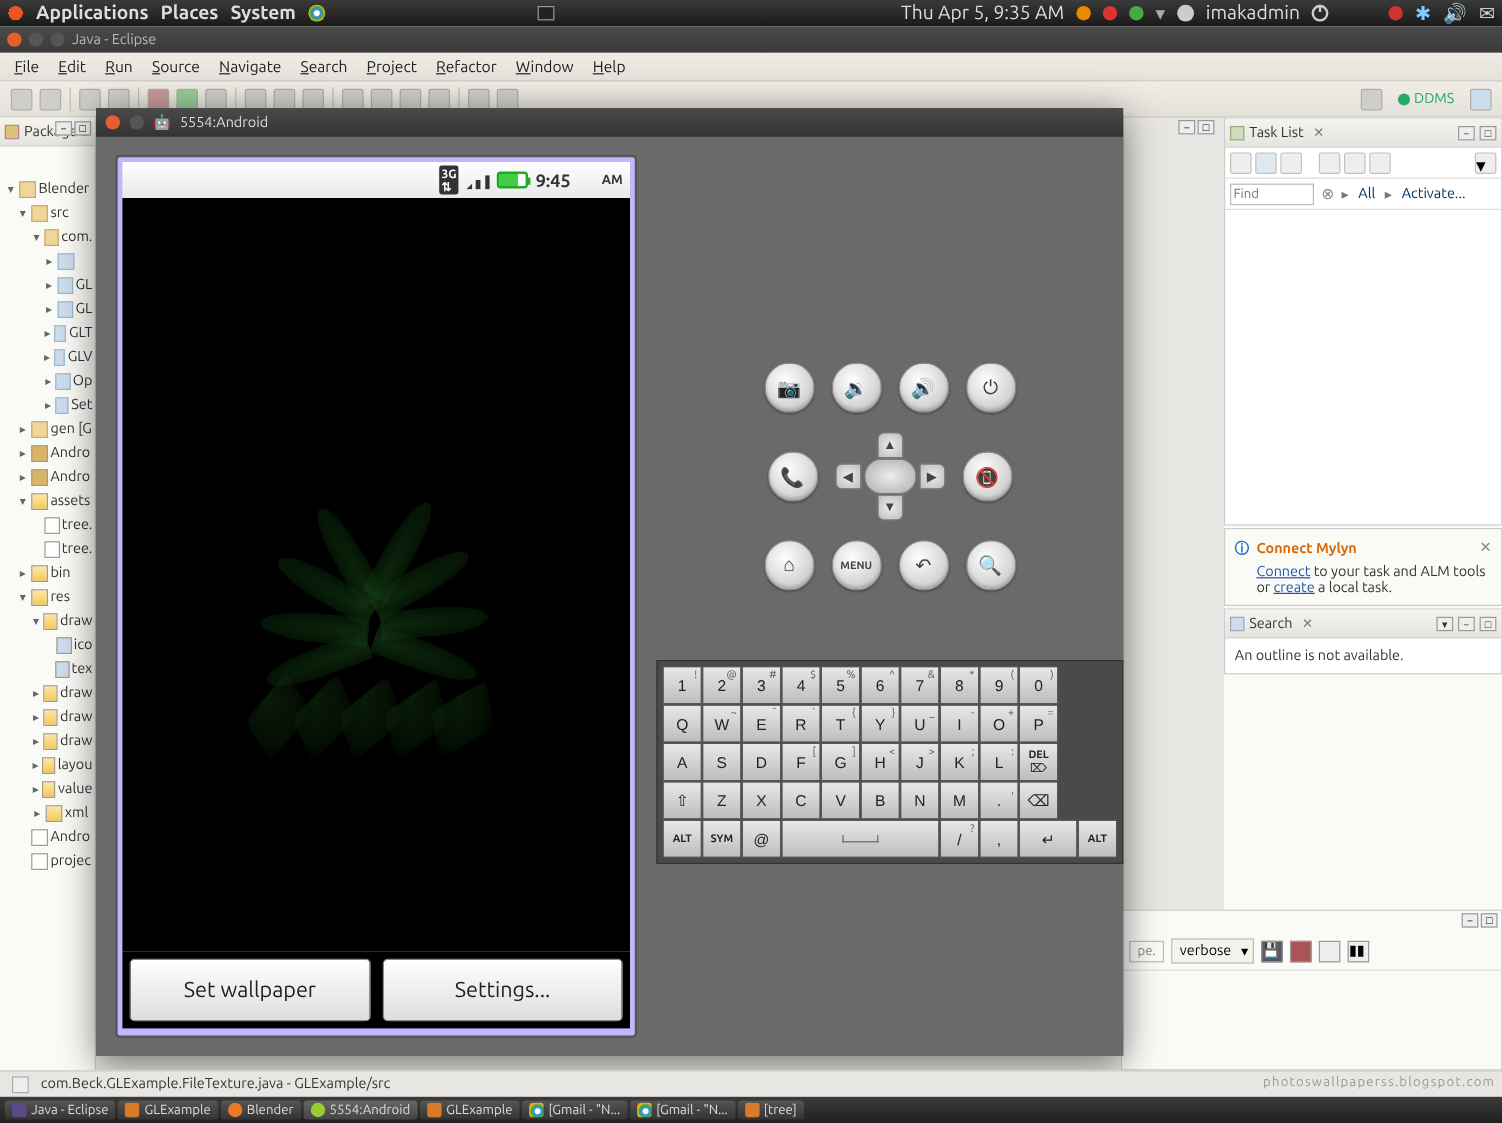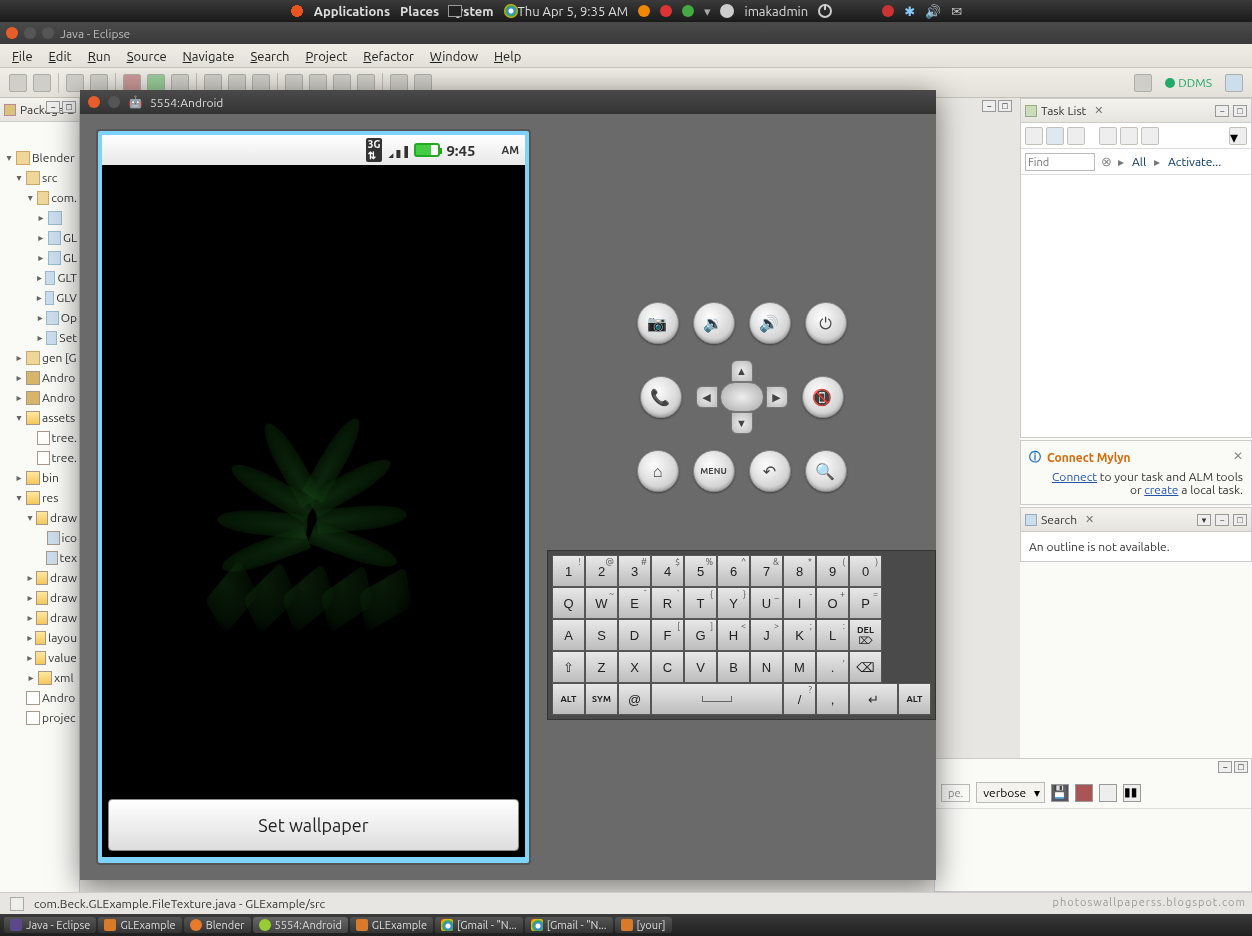--- a/index.html
+++ b/index.html
@@ -1,19 +1,19 @@
 <!DOCTYPE html>
 <html><head>
 <meta charset="utf-8">
 <style>
 * { margin: 0; padding: 0; box-sizing: border-box; font-family: "Ubuntu", "Segoe UI", sans-serif; }
 body { width: 1252px; height: 936px; background: #e8e6e2; overflow: hidden; position: relative; }
 
 
-.ubuntu-panel { height: 22px; background: linear-gradient(#3a3a3a,#1a1a1a); color: #ddd; display: flex; align-items: center; font-size: 13px; padding: 0 16px; justify-content: center; }
+.ubuntu-panel { height: 22px; background: linear-gradient(#3a3a3a,#1a1a1a); color: #ddd; display: flex; align-items: center; font-size: 16px; padding: 0 6px; justify-content: space-between; }
 .ubuntu-panel .panel-left, .ubuntu-panel .panel-right { display: flex; gap: 10px; align-items: center; }
 .ubuntu-panel .panel-item { cursor: pointer; font-weight: bold; }
 .ubuntu-ico { width: 14px; height: 14px; display: inline-block; }
 .chrome-ico { background: radial-gradient(circle at 7px 7px,#fff 2px,#4285f4 3px,#34a853 5px,#fbbc05 7px,#ea4335 9px); border-radius: 50%; }
 .user-ico { border-radius: 50%; background: #ccc; }
 .power-ico { border: 2px solid #ccc; border-radius: 50%; position: relative; }
 .power-ico::after { content:''; position:absolute; top:-2px; left:4px; width:2px; height:6px; background:#ccc; }
 .tray-dot { width:12px;height:12px;border-radius:50%;display:inline-block;}
 .red-dot{background:#d33;}.green-dot{background:#4a4;}.orange-dot{background:#e80;}
 
@@ -85,21 +85,21 @@
 .task-btn{padding:2px 6px;background:linear-gradient(#555,#333);border-radius:3px;display:flex;align-items:center;gap:4px;cursor:pointer;}
 .task-btn.active{background:linear-gradient(#666,#444);}
 .ti{width:12px;height:12px;display:inline-block;border-radius:2px;}
 
 
 .emu-window{position:absolute;left:80px;top:-8px;width:856px;height:790px;background:#2f2f2f;border-radius:6px 6px 0 0;box-shadow:0 6px 30px rgba(0,0,0,.5);}
 .emu-title{height:24px;background:linear-gradient(#4a4a4a,#333);display:flex;align-items:center;padding:0 8px;gap:8px;color:#ddd;font-size:12px;}
 .emu-title .wbtn{width:12px;height:12px;border-radius:50%;}
 .emu-body{display:flex;height:calc(100% - 24px);background:#6a6a6a;}
 .phone-area{width:480px;display:flex;align-items:center;justify-content:center;}
-.phone-frame{width:435px;height:736px;background:#7dd3fc;border:2px solid #555;border-radius:4px;padding:4px;}
+.phone-frame{width:435px;height:736px;background:#c4b5fd;border:2px solid #555;border-radius:4px;padding:4px;}
 .notif-bar{height:30px;background:linear-gradient(#fff,#e8e8e8);display:flex;align-items:center;justify-content:flex-end;padding:0 6px;gap:6px;font-size:15px;font-weight:bold;color:#333;}
 .nicon{width:20px;height:16px;display:inline-block;}
 .sig{background:linear-gradient(to top,#333 0%,#333 100%);clip-path:polygon(0 100%,25% 70%,25% 100%,40% 100%,40% 50%,60% 50%,60% 100%,80% 100%,80% 25%,100% 25%,100% 100%);}
 .batt{width:26px;height:14px;border:2px solid #2a2;border-radius:3px;position:relative;background:linear-gradient(90deg,#4c4 70%,#fff 70%);}
 .batt::after{content:'';position:absolute;right:-4px;top:3px;width:3px;height:6px;background:#2a2;}
 .g3{font-size:10px;background:#333;color:#fff;padding:1px 2px;border-radius:2px;}
 .ampm{font-size:11px;margin-left:20px;}
 .wallpaper{height:628px;background:#000;position:relative;overflow:hidden;}
 .palm{position:absolute;left:90px;top:300px;width:260px;height:240px;}
 .leaf{position:absolute;width:90px;height:24px;background:radial-gradient(ellipse at 10% 50%,#1a4d1a,#0a2a0a 70%,transparent);border-radius:0 50% 50% 0;transform-origin:0 50%;opacity:.5;}
@@ -397,21 +397,21 @@
         </div>
       </div>
       <div style="flex:1;"></div>
     </div>
 
     <div class="mylyn">
       <div style="display:flex;justify-content:space-between;">
         <span class="title">Connect Mylyn</span>
         <span style="color:#888;cursor:pointer;">✕</span>
       </div>
-      <div style="margin-top:4px;padding-left:18px;color:#333;text-align:right;">
+      <div style="margin-top:4px;padding-left:18px;color:#333;">
         <a>Connect</a><span> to your task and ALM tools or </span><a>create</a><span> a local task.</span>
       </div>
     </div>
 
     <div class="outline">
       <div class="panel-tab">
         <span style="width:12px;height:12px;background:#cde;border:1px solid #9ab;"></span>
         <span>Search</span>
         <span style="margin-left:4px;color:#777;font-size:11px;">✕</span>
         <span style="flex:1"></span>
@@ -475,20 +475,21 @@
                 <div class="leaf" style="transform:rotate(60deg) skewX(20deg);width:40px;height:50px;left:0;opacity:.35;border-radius:6px;"></div>
                 <div class="leaf" style="transform:rotate(65deg) skewX(20deg);width:40px;height:50px;left:40px;opacity:.35;border-radius:6px;"></div>
                 <div class="leaf" style="transform:rotate(70deg) skewX(20deg);width:40px;height:50px;left:80px;opacity:.35;border-radius:6px;"></div>
                 <div class="leaf" style="transform:rotate(75deg) skewX(20deg);width:40px;height:50px;left:120px;opacity:.35;border-radius:6px;"></div>
                 <div class="leaf" style="transform:rotate(80deg) skewX(20deg);width:40px;height:50px;left:160px;opacity:.35;border-radius:6px;"></div>
               </div>
             </div>
           </div>
           <div class="phone-bottom">
             <div class="phone-btn">Set wallpaper</div>
+            <div class="phone-btn">Settings...</div>
           </div>
         </div>
       </div>
 
       <div class="ctrl-area">
         <div class="ctrl-row">
           <div class="cbtn-round">📷</div>
           <div class="cbtn-round">🔉</div>
           <div class="cbtn-round">🔊</div>
           <div class="cbtn-round">⏻</div>
@@ -615,17 +616,17 @@
   <div class="task-btn">
       <span class="ti chrome-ico"></span>
       <span>[Gmail - "N...</span>
     </div>
   <div class="task-btn">
       <span class="ti chrome-ico"></span>
       <span>[Gmail - "N...</span>
     </div>
   <div class="task-btn">
       <span class="ti" style="background:#d97a2a;"></span>
-      <span>[your]</span>
+      <span>[tree]</span>
     </div>
 </div>
 
 <div class="watermark">photoswallpaperss.blogspot.com</div>
 
 </body></html>

